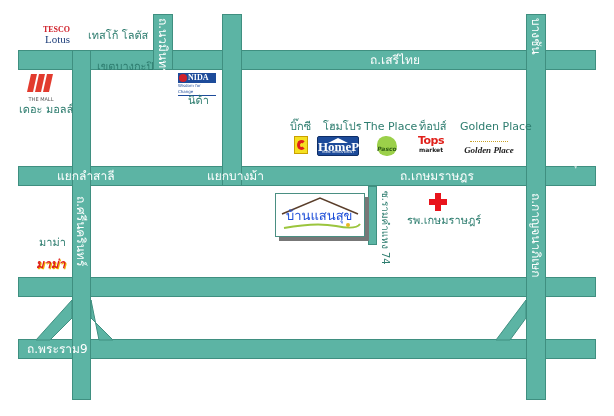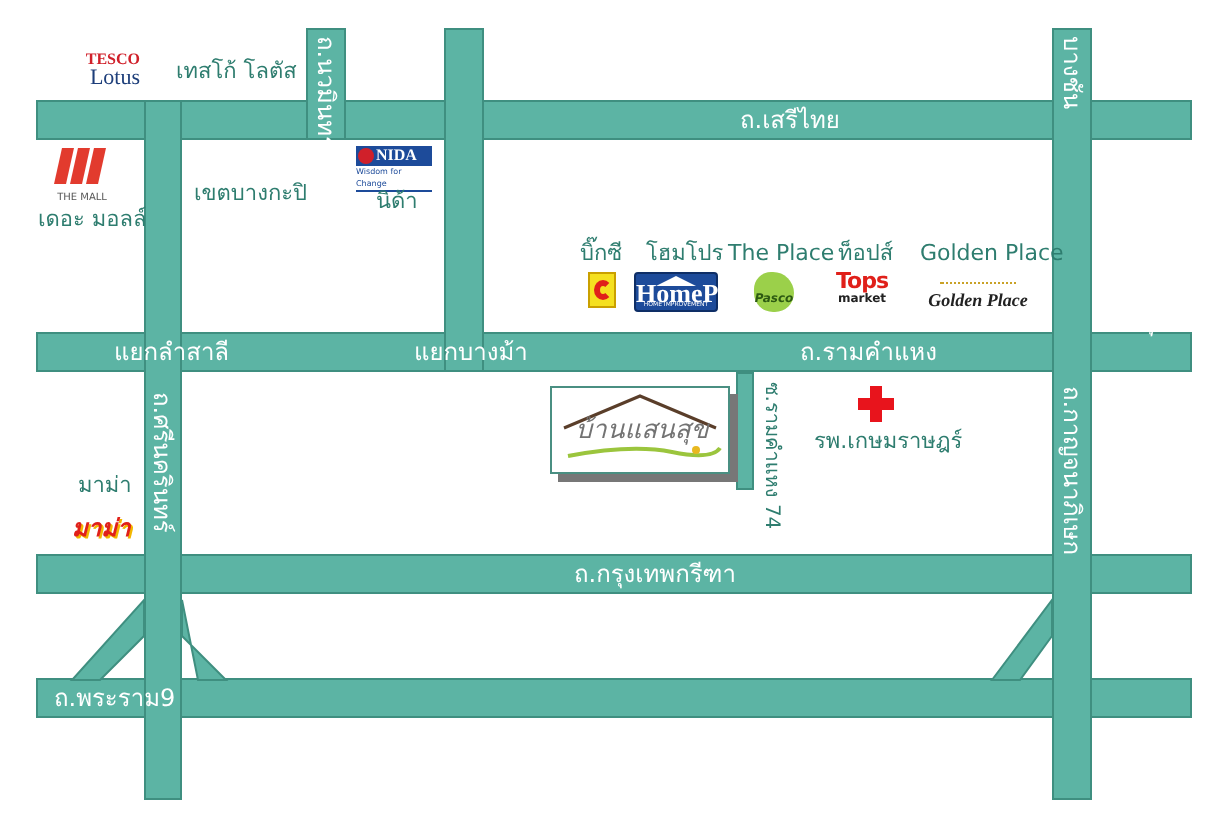--- a/index.html
+++ b/index.html
@@ -29,23 +29,22 @@
 
   <div class="road" style="left:72px; top:50px; width:19px; height:350px;"></div>
   <div class="road" style="left:153px; top:14px; width:20px; height:56px;"></div>
   <div class="road" style="left:222px; top:14px; width:20px; height:172px;"></div>
   <div class="road" style="left:526px; top:14px; width:20px; height:386px;"></div>
   <div class="road" style="left:368px; top:186px; width:9px; height:59px;"></div>
 
   <span class="rlabel" style="left:370px; top:53px;">ถ.เสรีไทย</span>
   <span class="rlabel" style="left:57px; top:169px;">แยกลำสาลี</span>
   <span class="rlabel" style="left:207px; top:169px;">แยกบางม้า</span>
-  <span class="rlabel" style="left:400px; top:169px;">ถ.รามคำแหง</span>
+  <span class="rlabel" style="left:400px; top:169px;">ถ.เกษมราษฎร</span>
   <span class="rlabel" style="left:554px; top:154px;font-style:italic;">มีนบุรี</span>
-  <span class="rlabel" style="left:287px; top:280px;">ถ.กรุงเทพกรีฑา</span>
   <span class="rlabel" style="left:27px; top:342px;">ถ.พระราม9</span>
 
   <span class="vlabel" style="left:170px; top:18px;">ถ.นวมินทร์</span>
   <span class="vlabel" style="left:543px; top:18px;">บางชัน</span>
   <span class="vlabel" style="left:88px; top:196px;">ถ.ศรีนครินทร์</span>
   <span class="vlabel" style="left:543px; top:193px;">ถ.กาญจนาภิเษก</span>
   <span class="vlabel" style="left:392px; top:191px; color:#2e7d6f; font-size:10px;">ซ.รามคำแหง 74</span>
 
   <div class="logo" style="left:38px; top:26px; width:32px; height:20px; text-align:right;">
     <div style="font-size:8px; font-weight:bold; color:#d0202a; line-height:8px; font-family:'Liberation Serif',serif;">TESCO</div>
@@ -56,21 +55,21 @@
   <div class="logo" style="left:27px; top:74px; width:28px; height:24px;">
     <svg width="28" height="18">
       <polygon points="4,0 10,0 6,18 0,18" fill="#e23b2e"></polygon>
       <polygon points="12,0 18,0 14,18 8,18" fill="#e23b2e"></polygon>
       <polygon points="20,0 26,0 22,18 16,18" fill="#e23b2e"></polygon>
     </svg>
     <div style="font-size:5px; color:#555; text-align:center; line-height:6px;">THE MALL</div>
   </div>
   <span class="plabel" style="left:19px; top:103px;">เดอะ มอลล์</span>
 
-  <span class="plabel" style="left:97px; top:90px;">เขตบางกะปิ</span>
+  <span class="plabel" style="left:97px; top:60px;">เขตบางกะปิ</span>
 
   <div class="logo" style="left:178px; top:73px; width:38px; height:16px;">
     <div style="background:#1d4b9a; color:#fff; font-size:8px; font-weight:bold; line-height:10px; padding-left:10px; font-family:'Liberation Serif',serif; position:relative;">NIDA</div>
     <div style="position:absolute; left:1px; top:1px; width:8px; height:8px; background:#d0202a; border-radius:50%;"></div>
     <div style="font-size:4px; color:#1d4b9a; line-height:6px; border-bottom:1px solid #1d4b9a;">Wisdom for Change</div>
   </div>
   <span class="plabel" style="left:188px; top:94px;">นิด้า</span>
 
   <span class="plabel" style="left:290px; top:120px;">บิ๊กซี</span>
   <span class="plabel" style="left:323px; top:120px;">โฮมโปร</span>
@@ -102,21 +101,21 @@
     <div style="font-size:9px; font-style:italic; font-weight:bold; color:#222; line-height:10px; font-family:'Liberation Serif',serif;">Golden Place</div>
   </div>
 
   <div class="logo" style="left:279px; top:197px; width:90px; height:44px; background:#777;"></div>
   <div class="logo" style="left:275px; top:193px; width:90px; height:44px; background:#ffffff; border:1px solid #4a8f82;">
     <svg width="88" height="42" style="position:absolute; left:0; top:0;">
       <polyline points="6,20 44,4 82,20" fill="none" stroke="#5a3e2a" stroke-width="1.5"></polyline>
       <path d="M8,34 Q40,28 60,32 T84,30" fill="none" stroke="#9bc53d" stroke-width="2"></path>
       <circle cx="72" cy="31" r="2" fill="#e8b820"></circle>
     </svg>
-    <div style="position:absolute; left:10px; top:14px; width:70px; text-align:center; font-size:13px; font-style:italic; color:#737373; font-family:'DejaVu Serif',serif; line-height:16px;">บ้านแสนสุข</div>
+    <div style="position:absolute; left:10px; top:14px; width:70px; font-size:13px; color:#1d4ed8; font-family:'DejaVu Serif',serif; line-height:16px;">บ้านแสนสุข</div>
   </div>
 
   <div style="position:absolute; left:429px; top:193px; width:18px; height:18px;">
     <div style="position:absolute; left:6px; top:0; width:6px; height:18px; background:#e8141c;"></div>
     <div style="position:absolute; left:0; top:6px; width:18px; height:6px; background:#e8141c;"></div>
   </div>
   <span class="plabel" style="left:407px; top:214px;">รพ.เกษมราษฎร์</span>
 
   <span class="plabel" style="left:39px; top:236px;">มาม่า</span>
   <div class="logo" style="left:36px; top:253px; width:30px; height:20px;">

